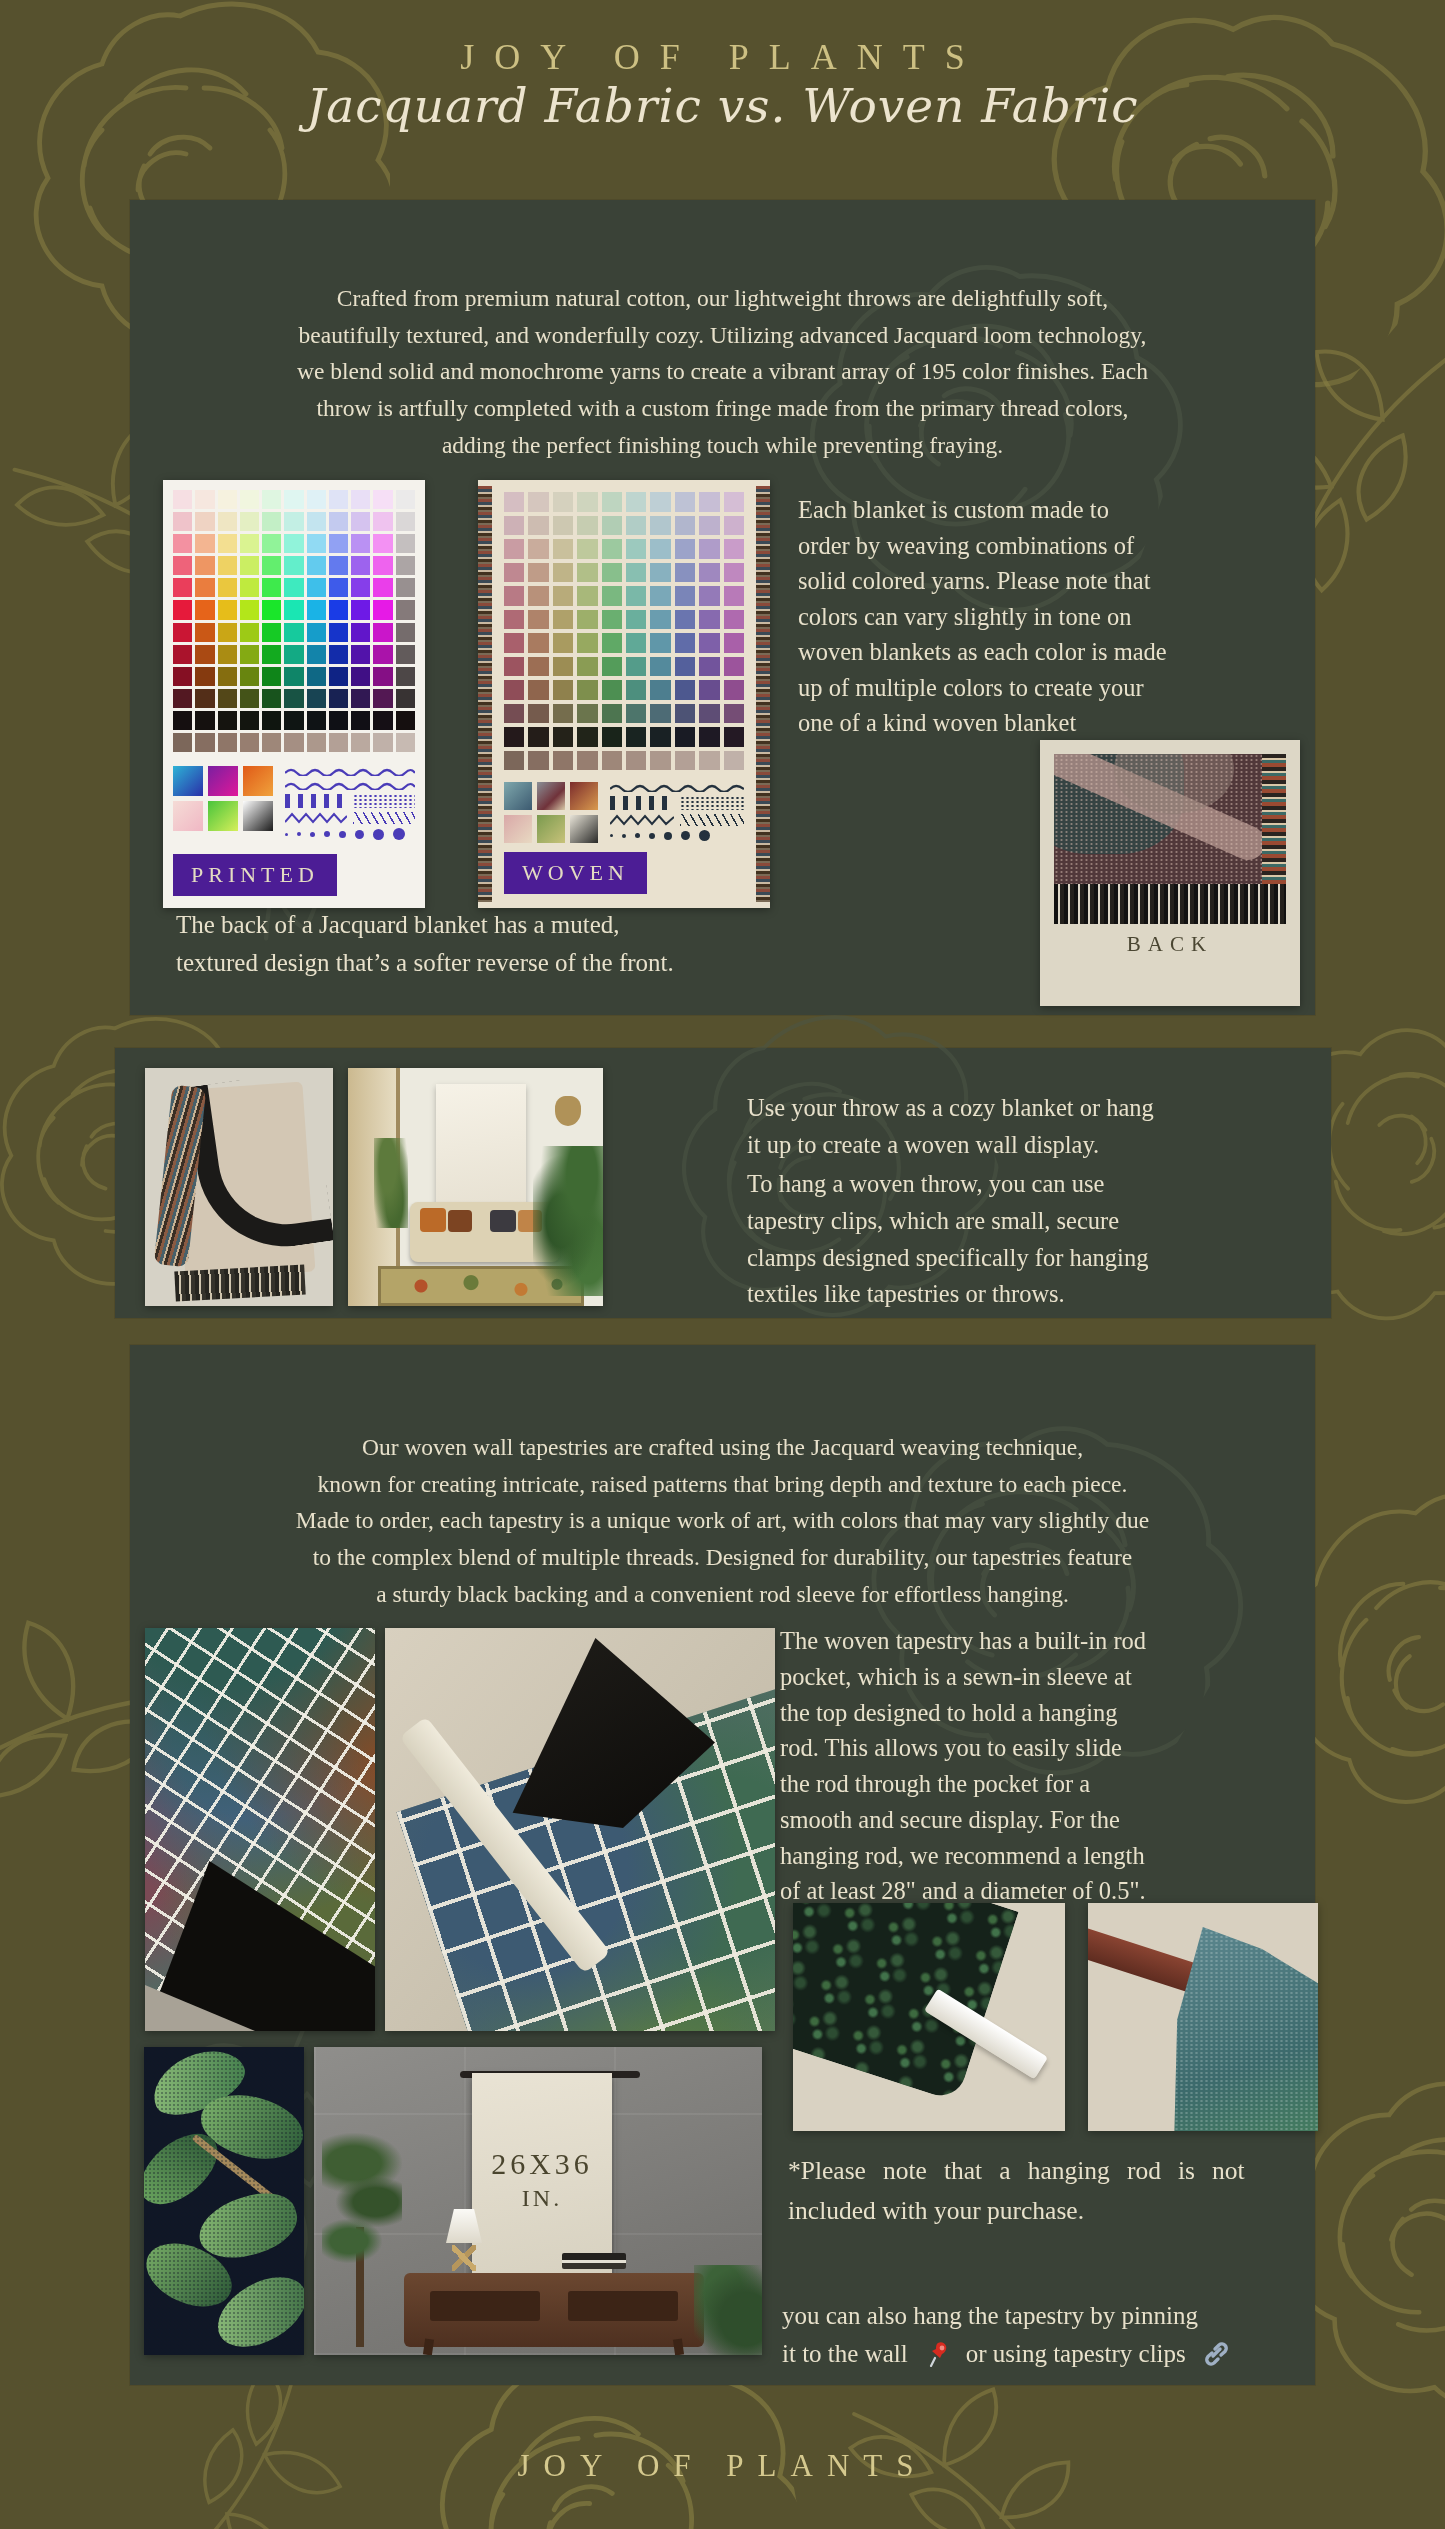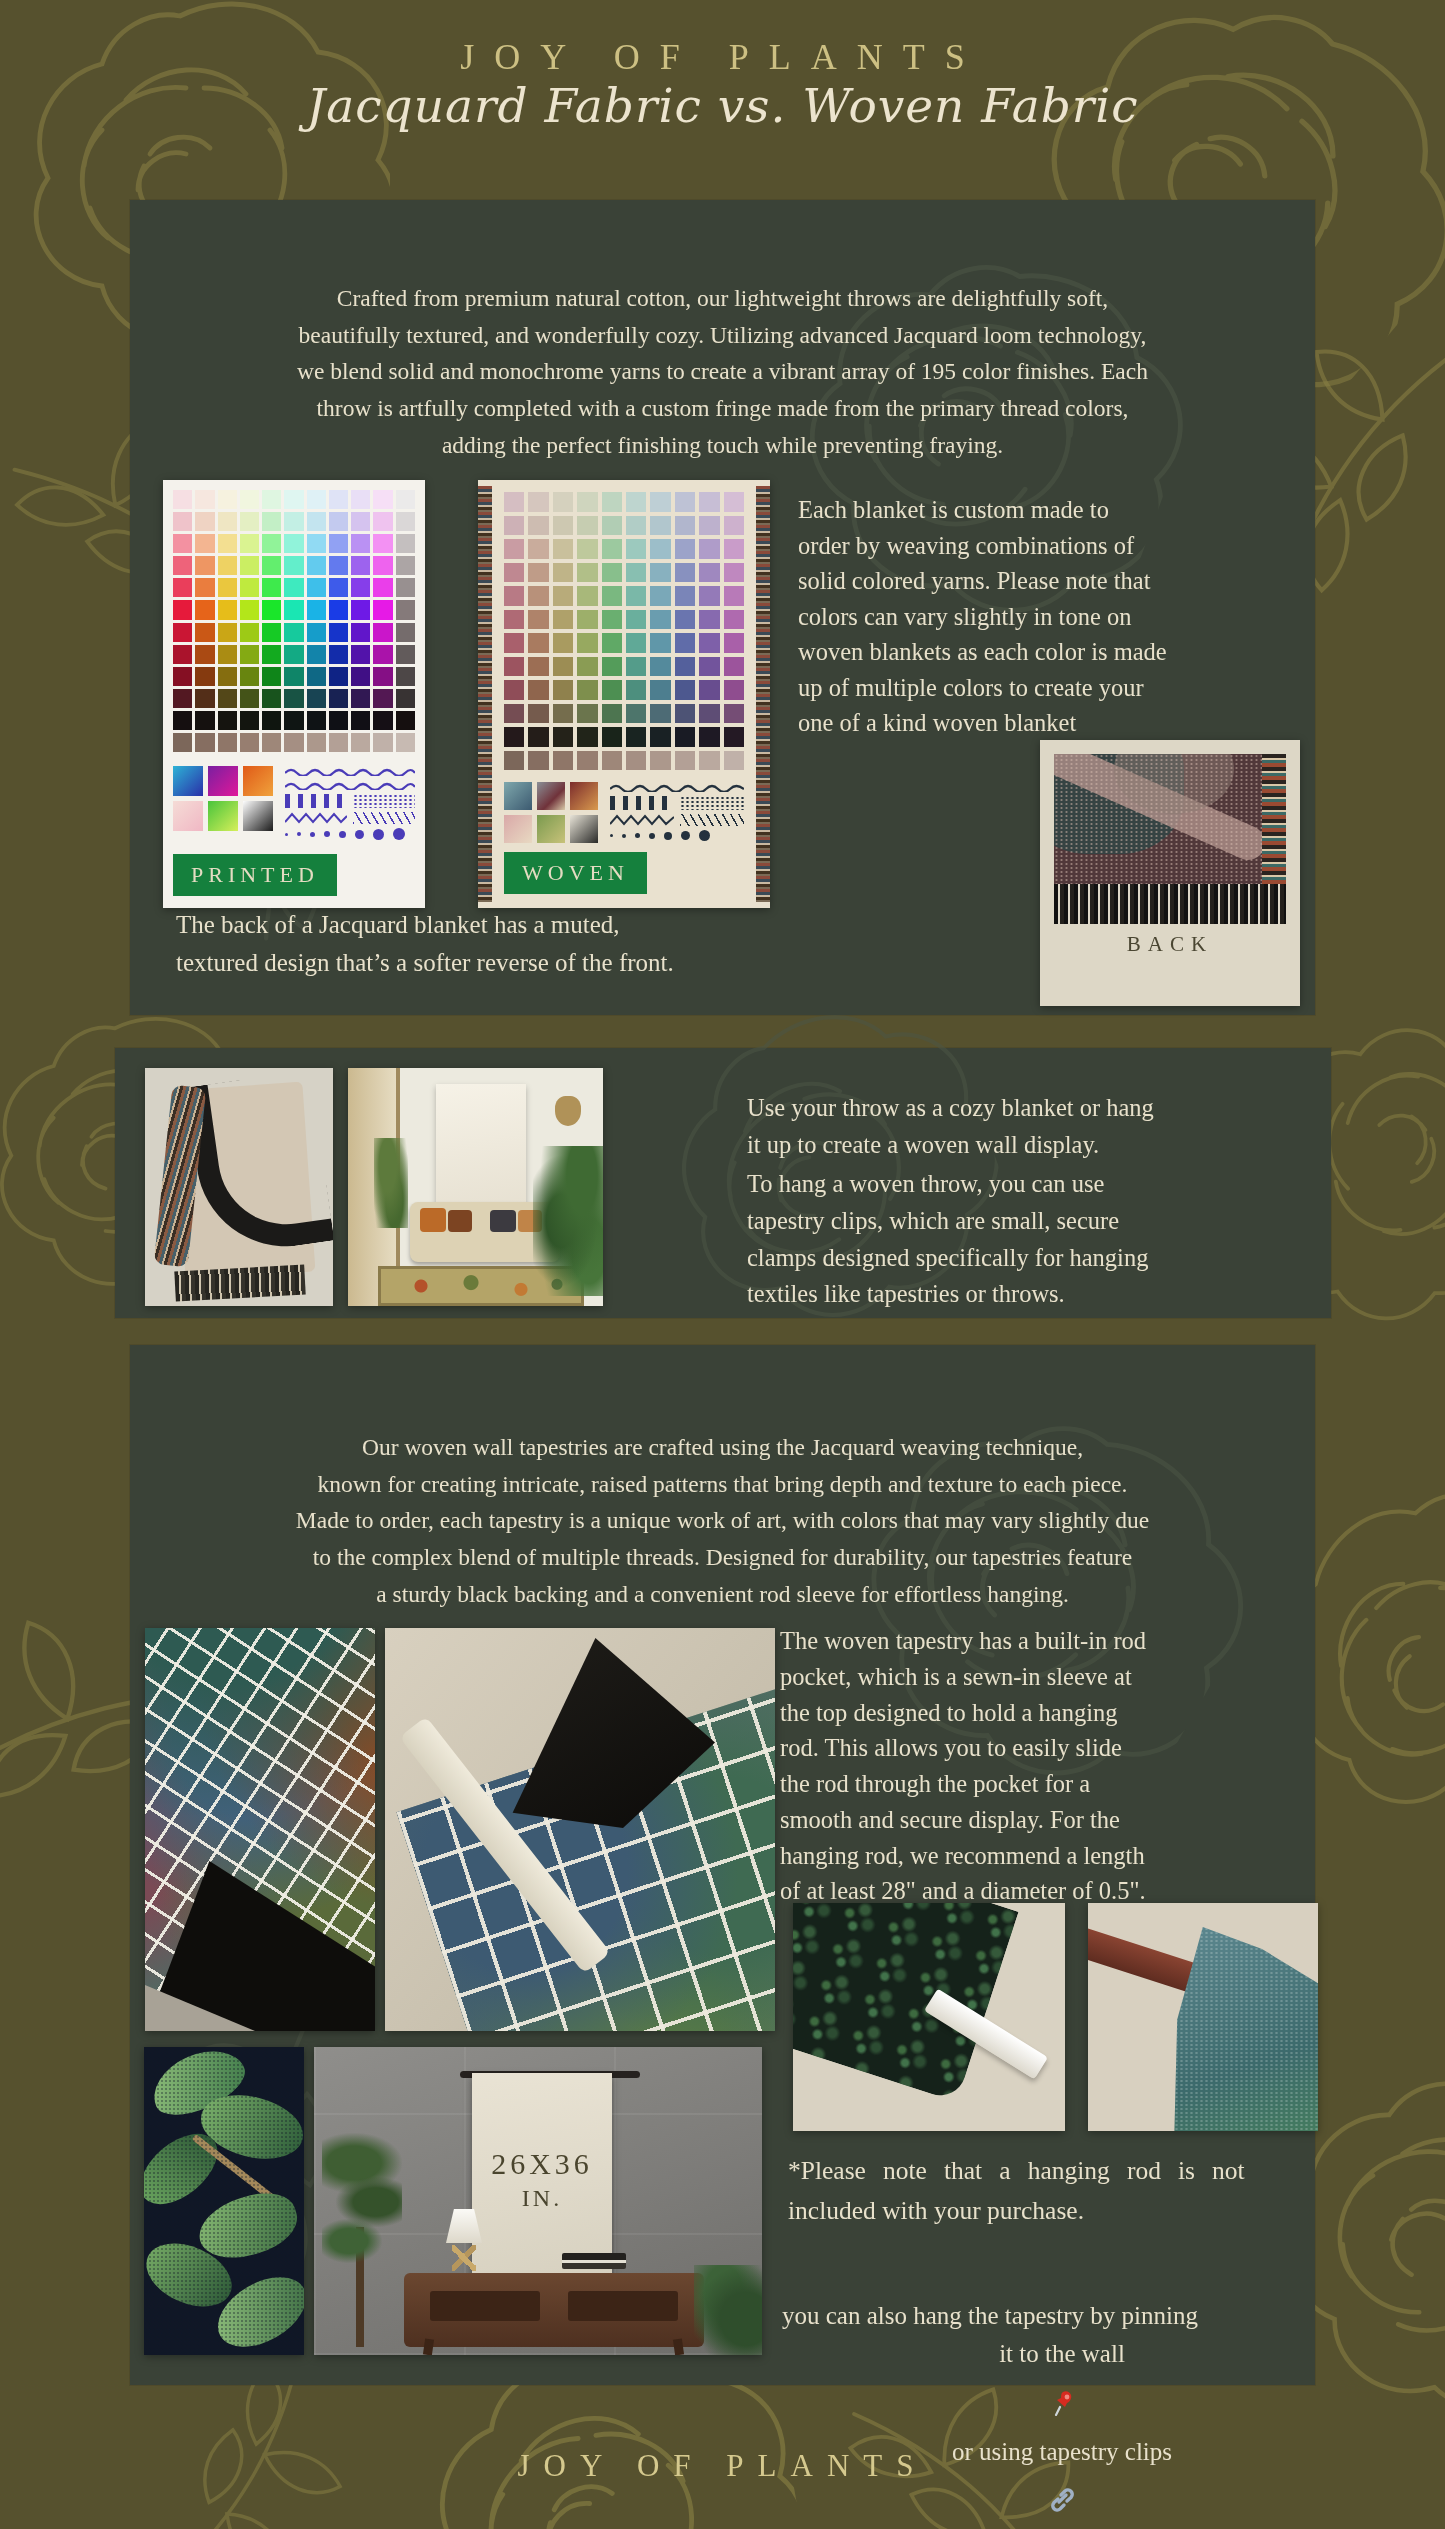--- a/index.html
+++ b/index.html
@@ -36,21 +36,21 @@
   .intro{position:absolute;left:50%;transform:translateX(-50%);
     font-size:23.5px;line-height:1.56;width:1140px;}
   .note{position:absolute;font-size:24.5px;line-height:1.45;}
   
   .photo{position:absolute;overflow:hidden;box-shadow:0 2px 8px rgba(0,0,0,.35);}
   .card{position:absolute;box-shadow:0 2px 8px rgba(0,0,0,.35);}
   .cap-label{
     letter-spacing:7px;font-size:21px;color:#4a4632;text-align:center;font-weight:400;
   }
   .tag{
-    position:absolute;background:#15803d;color:#e4dcc2;
+    position:absolute;background:#4c1d95;color:#e4dcc2;
     font-size:22px;letter-spacing:5px;padding:8px 18px;
   }
   
   #printed-card{left:33px;top:280px;width:262px;height:428px;background:#f4f2ec;padding:0;}
   #woven-card{left:348px;top:280px;width:292px;height:428px;background:#e9e1cf;}
   .fringe-v{position:absolute;top:6px;bottom:6px;width:14px;
     background:repeating-linear-gradient(180deg,#8a4a3a 0 3px,#3a4a55 3px 6px,#c9b9a0 6px 8px,#42321f 8px 11px,#7a6a55 11px 13px);}
   .grid{display:grid;gap:3px;}
   .grid div{width:100%;height:100%;}
   .minitiles{display:grid;grid-template-columns:repeat(3,30px);grid-auto-rows:30px;gap:5px;}
@@ -72,21 +72,21 @@
   #photo-room{left:233px;top:20px;width:255px;height:238px;background:#eceadf;}
   
   #photo-tapestry-spread{left:15px;top:283px;width:230px;height:403px;background:#b8b2a2;}
   #photo-corner-fold{left:255px;top:283px;width:390px;height:403px;background:#cfc7b6;}
   #photo-rod-pocket{left:663px;top:558px;width:272px;height:228px;background:#d9d2c2;}
   #photo-rod-drape{left:958px;top:558px;width:230px;height:228px;background:#d8d0c0;}
   #photo-leaf{left:14px;top:702px;width:160px;height:308px;background:#101726;}
   #photo-mockup{left:184px;top:702px;width:448px;height:308px;background:linear-gradient(160deg,#8f8e8b,#6e6d6a);}
   .shape{position:absolute;}
   .justify-wide{word-spacing:.42em;}
-  .alt-line{display:flex;align-items:center;gap:17px;flex-direction:column;}
+  .alt-line{display:flex;align-items:center;gap:17px;}
   .inline-icon{display:inline-block;vertical-align:-3px;}
 </style>
 </head>
 <body>
 
 
 
 
 <svg width="0" height="0" aria-hidden="true">
   <defs>

